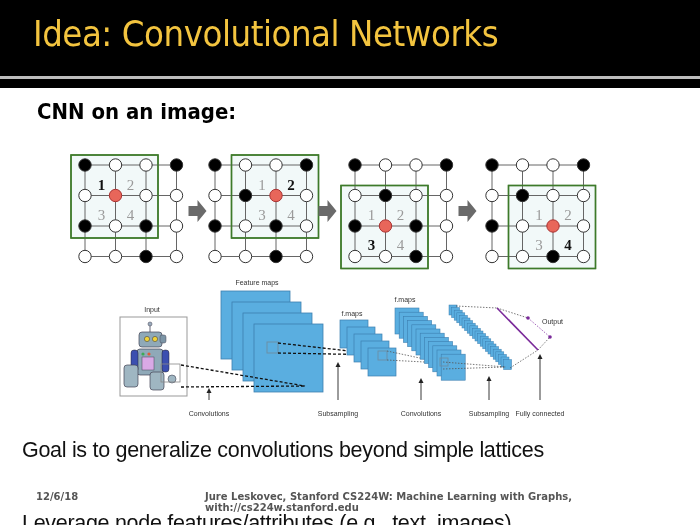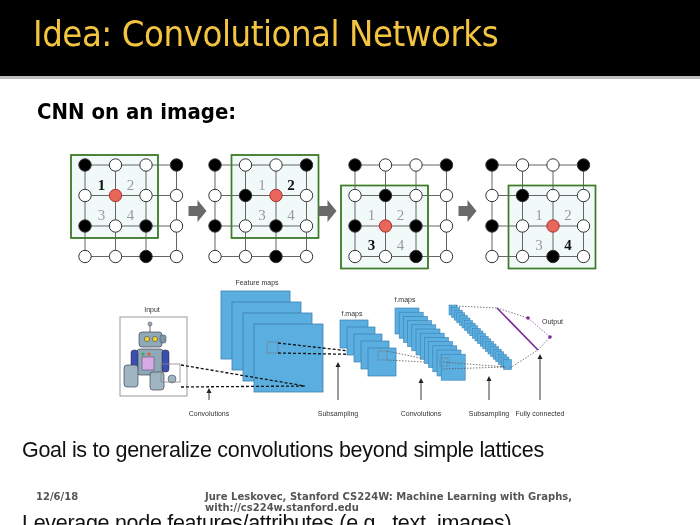--- a/index.html
+++ b/index.html
@@ -1,17 +1,17 @@
 <!DOCTYPE html>
 <html><head>
 <meta charset="utf-8">
 <style>
   html,body{margin:0;padding:0;background:#fff;}
   body{width:700px;height:525px;position:relative;overflow:hidden;font-family:"Liberation Sans",sans-serif;}
-  .titlebar{position:absolute;left:0;top:0;width:700px;height:76px;background:#000;text-align:right;}
+  .titlebar{position:absolute;left:0;top:0;width:700px;height:88px;background:#000;text-align:right;}
   .titlebar .title{position:absolute;left:33px;top:14px;font-family:"DejaVu Sans",sans-serif;font-size:35px;color:#f3c43f;letter-spacing:-0.5px;font-weight:normal;transform:scaleX(0.93);transform-origin:left top;}
   .rule{position:absolute;left:0;top:76px;width:700px;height:3px;background:#bdbdbd;}
   .subtitle{position:absolute;left:37px;top:100px;font-family:"DejaVu Sans",sans-serif;font-weight:bold;font-size:21px;color:#000;transform:scaleX(0.94);transform-origin:left top;}
   svg{position:absolute;left:0;top:0;}
   .bullet{position:absolute;left:22px;font-family:"Liberation Sans",sans-serif;font-size:21.5px;color:#111;letter-spacing:-0.3px;text-align:right;}
   .b1{top:438px;}
   .b2{top:475px;margin-top:36px;}
   .footer{position:absolute;top:491px;font-family:"DejaVu Sans",sans-serif;font-size:10px;color:#555;font-weight:bold;}
   .f-date{left:36px;}
   .f-center{left:205px;}

